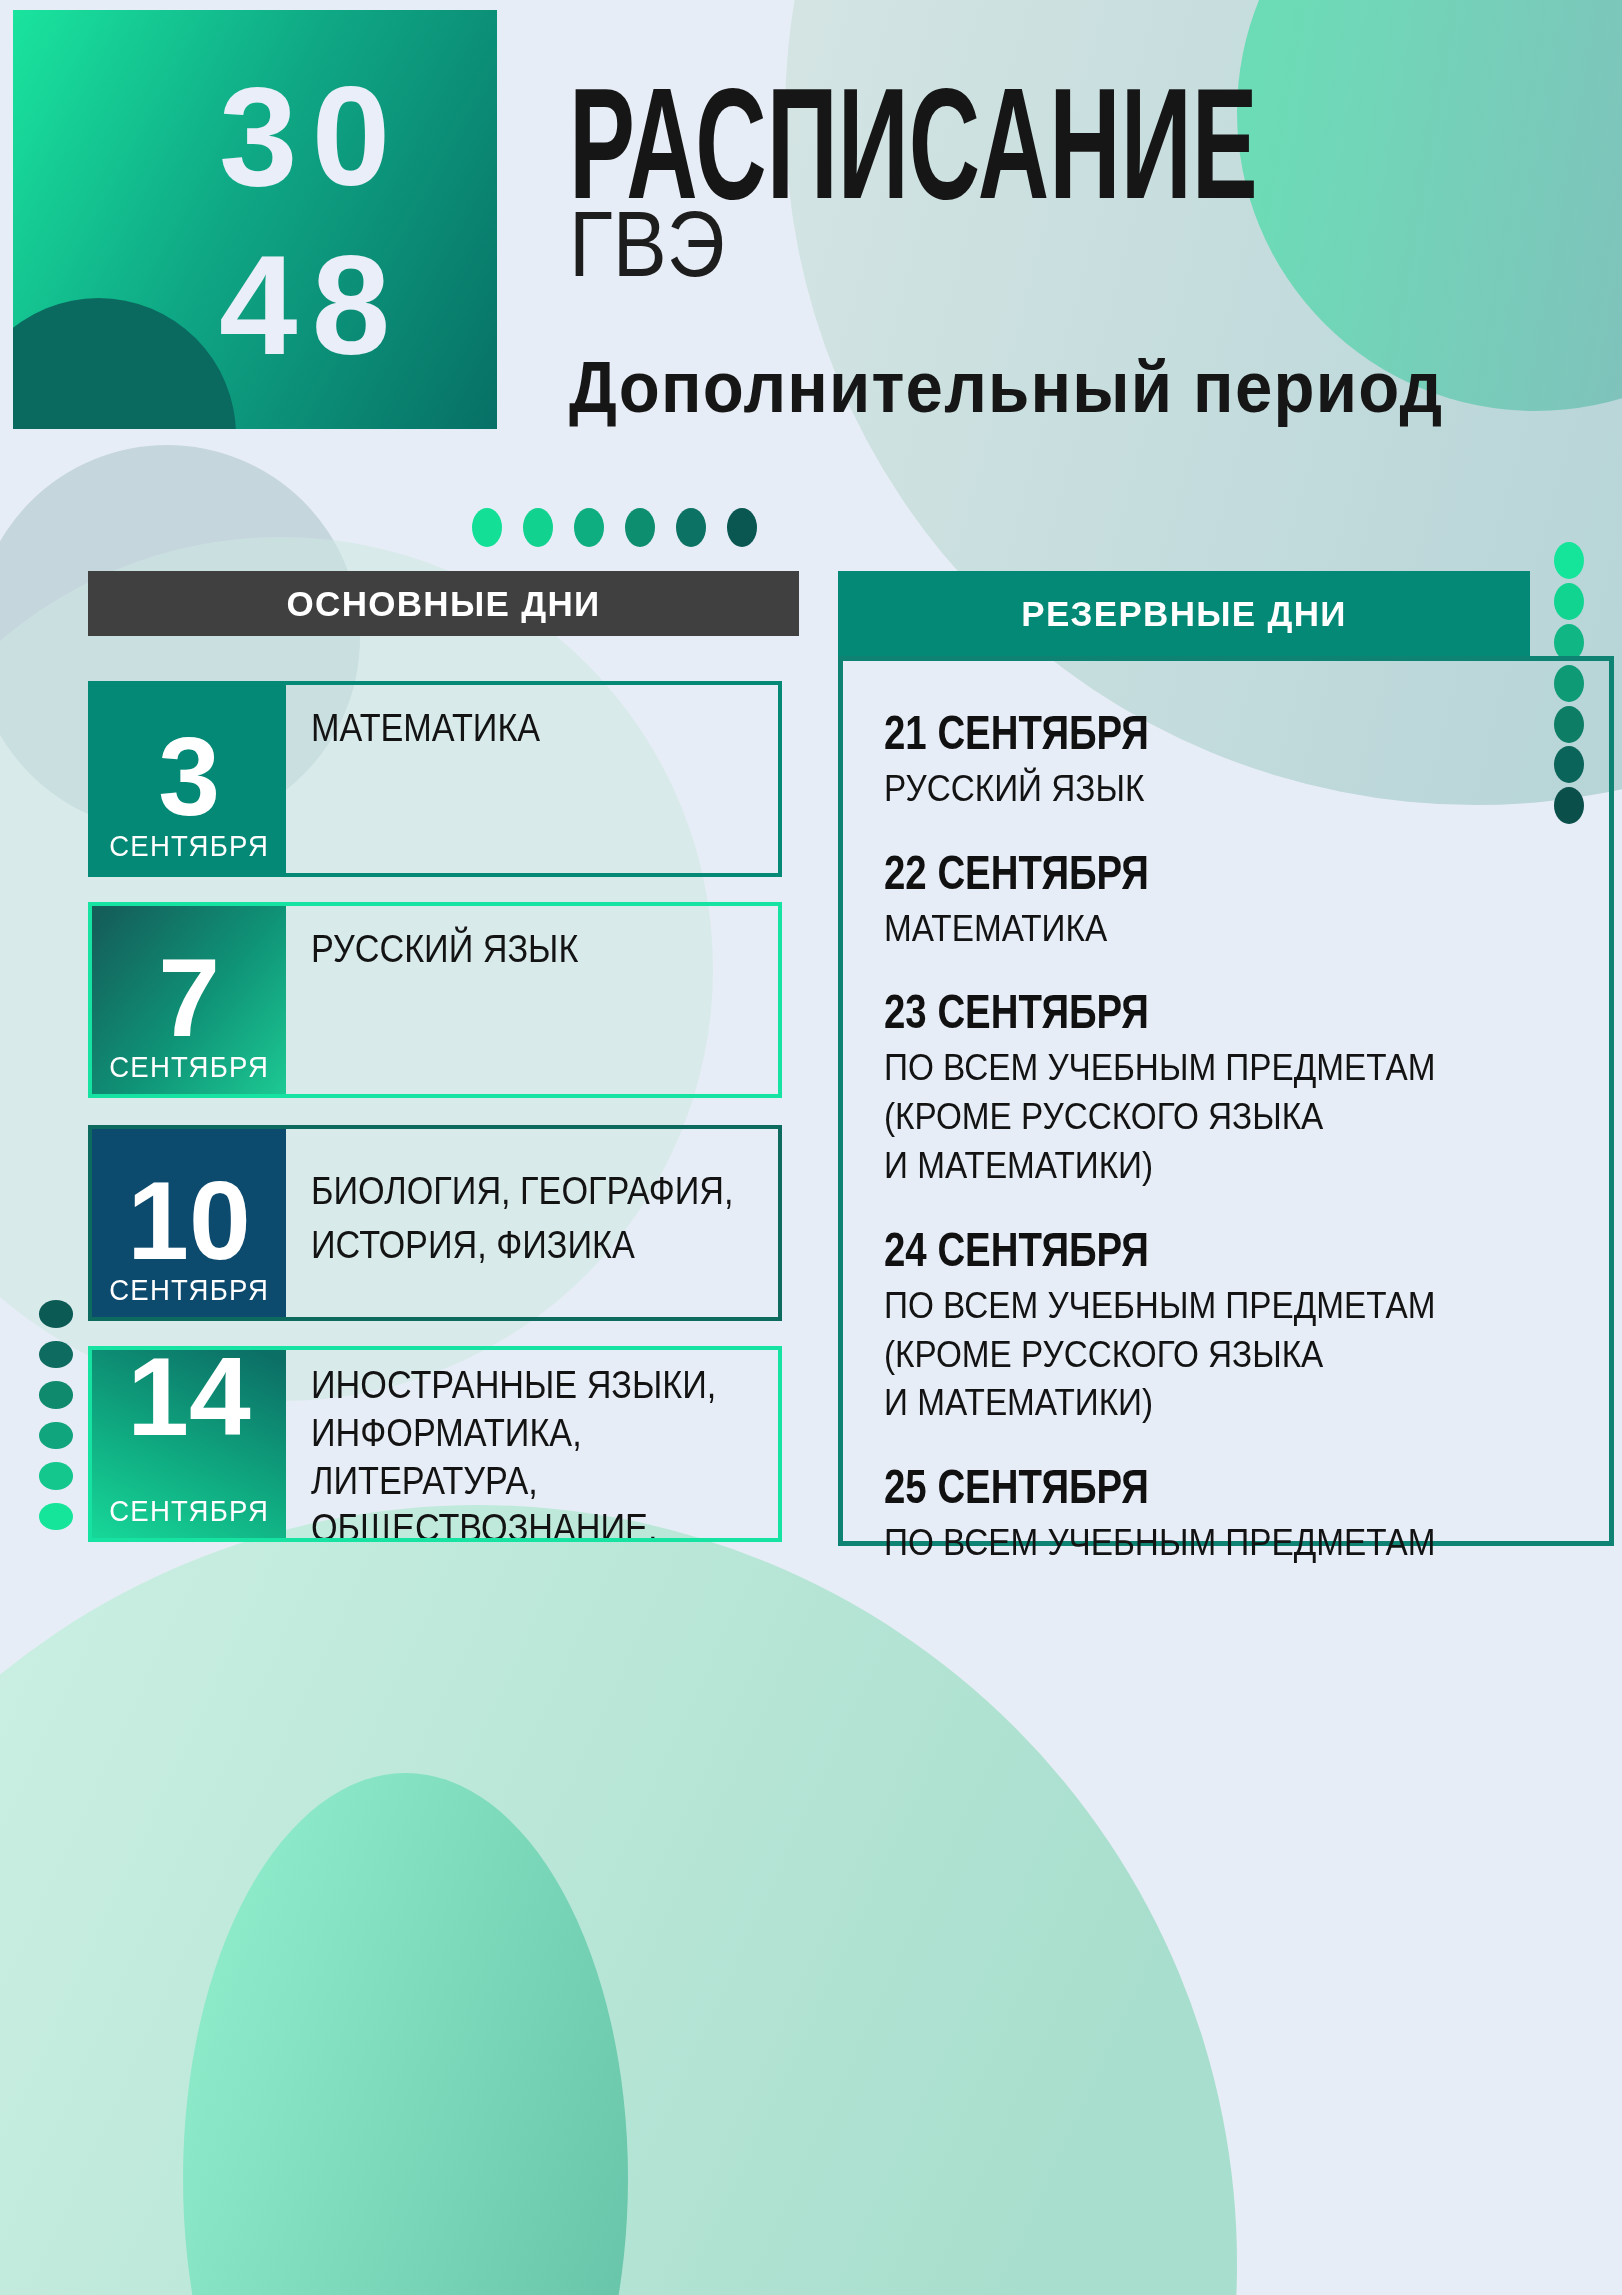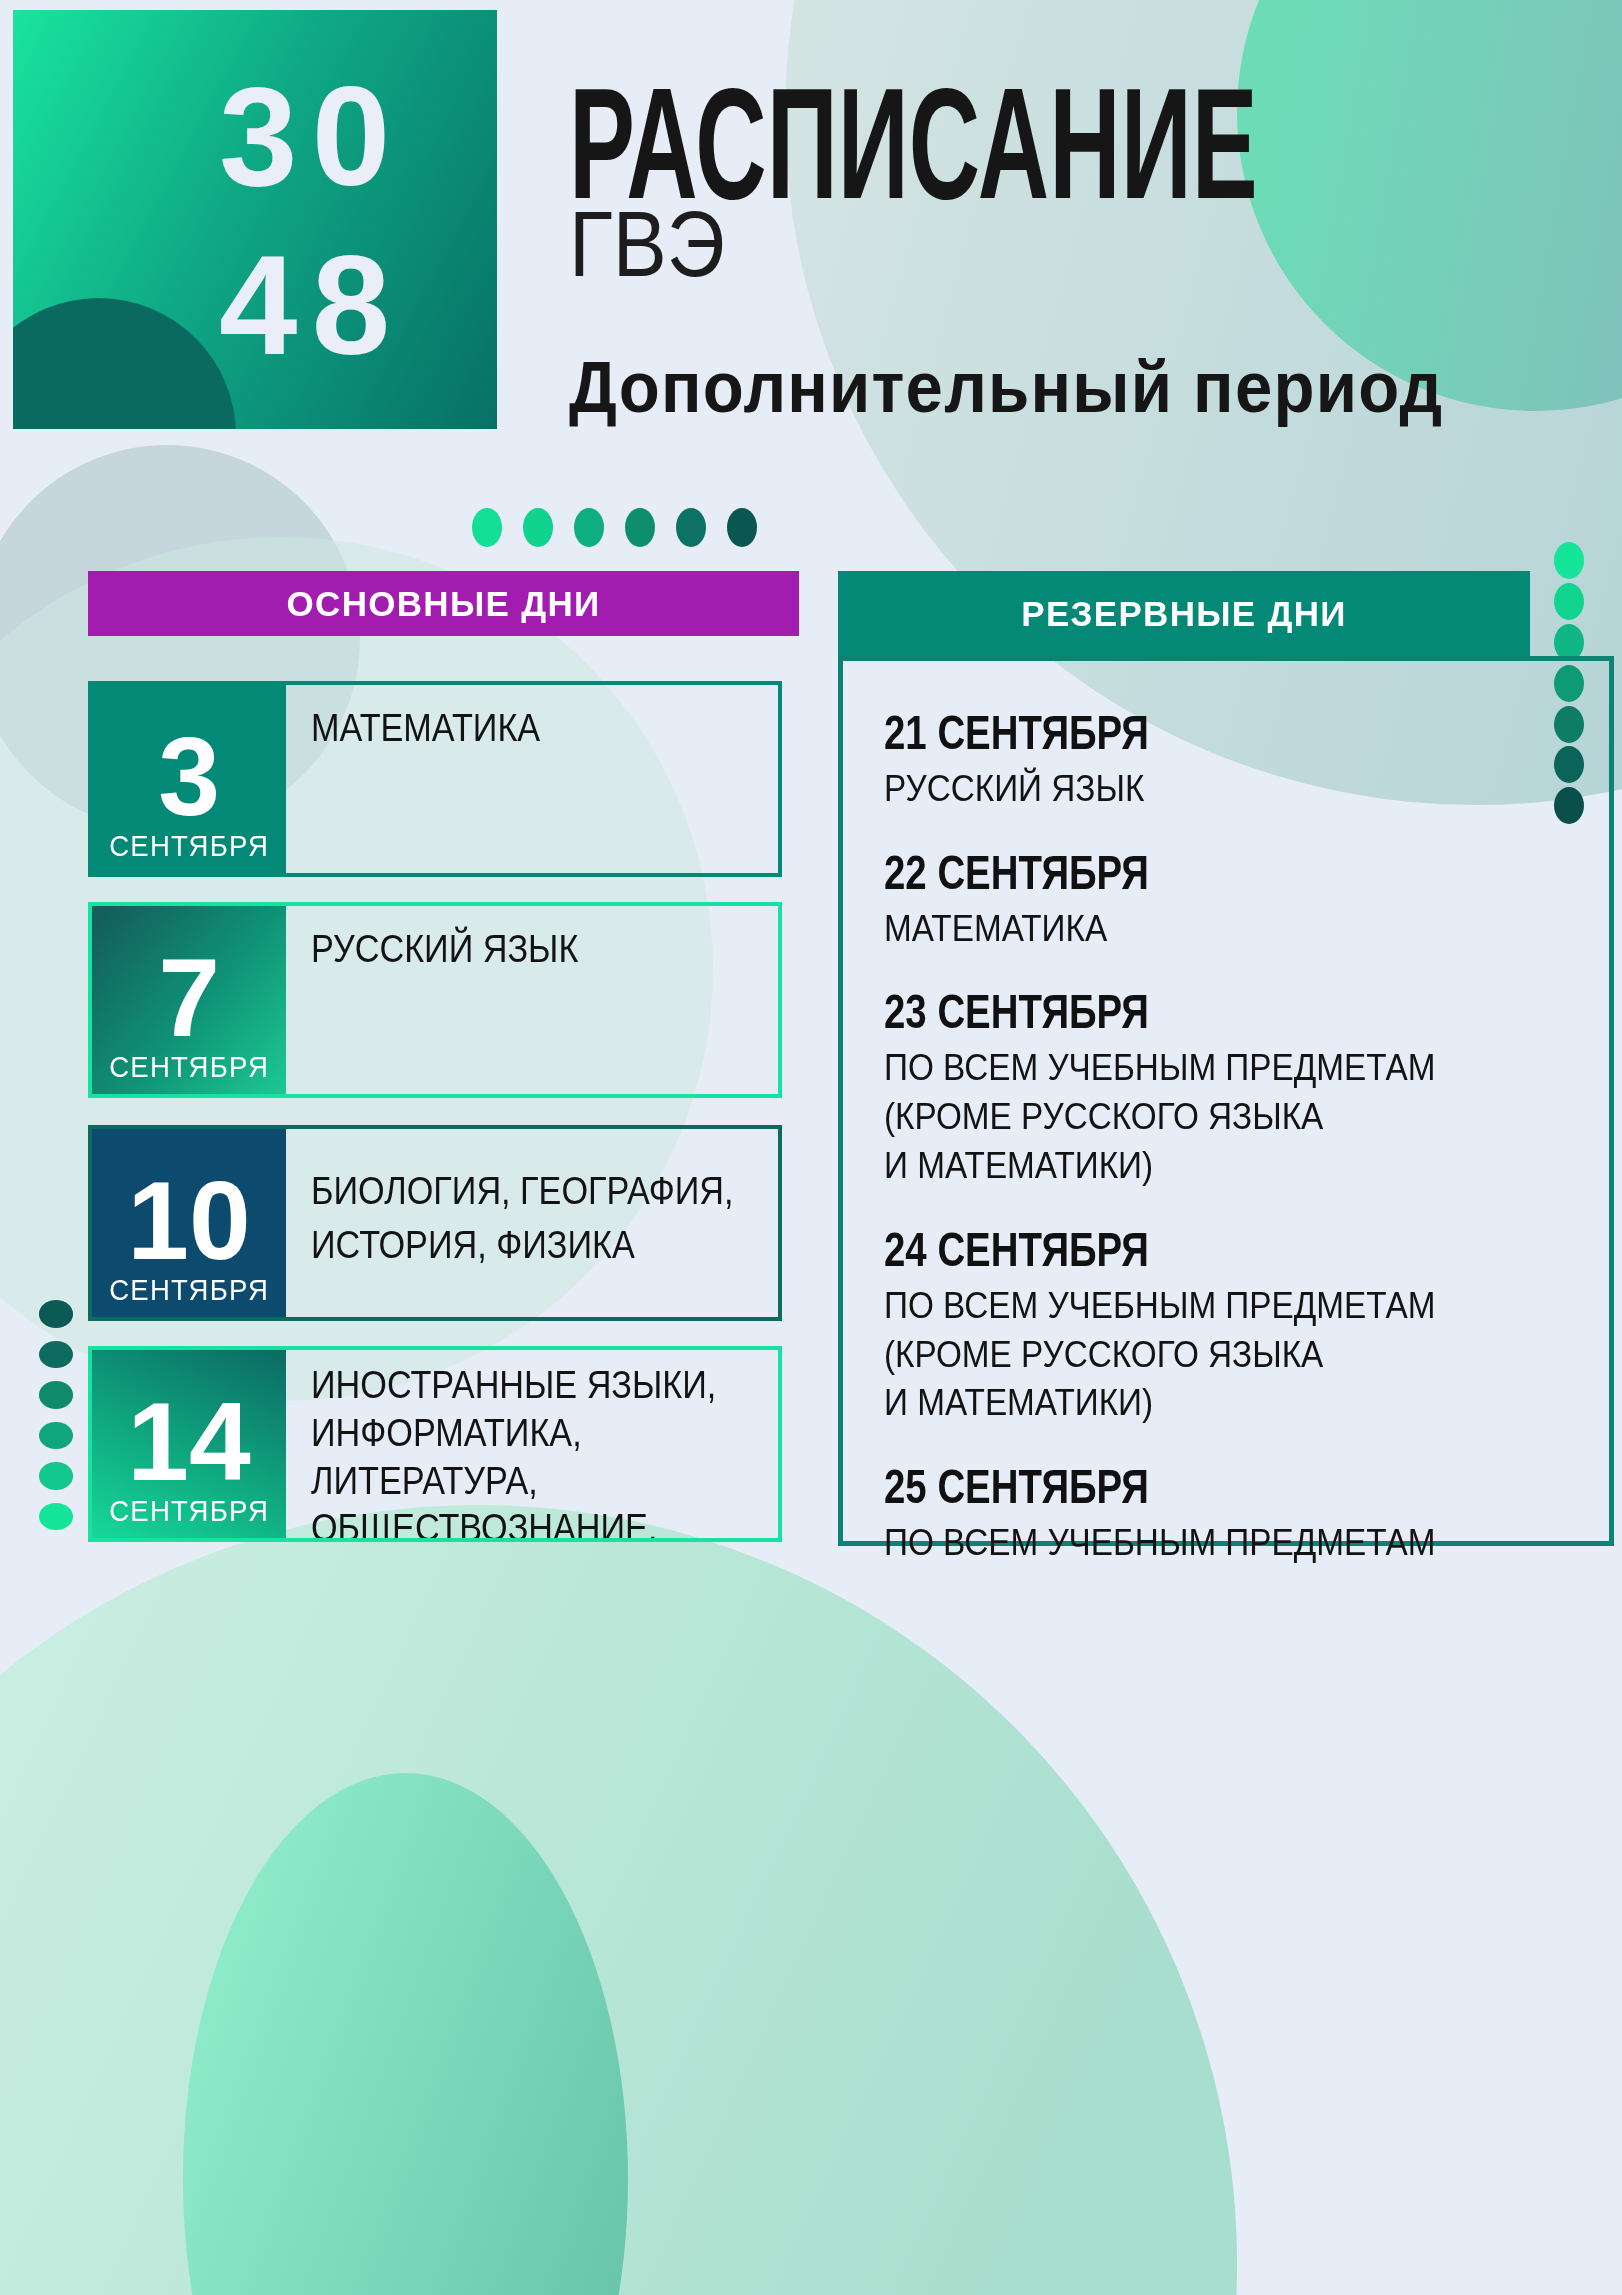--- a/index.html
+++ b/index.html
@@ -31,21 +31,21 @@
   .period{position:absolute;left:569px;top:350px;font-size:73px;font-weight:700;line-height:1;
     letter-spacing:1.3px;color:#161616;transform:scaleX(0.92);transform-origin:left top;white-space:nowrap;}
 
   .dots-row{position:absolute;left:472px;top:508px;display:flex;gap:21px;}
   .dots-row .dot{width:30px;height:39px;border-radius:50%;}
   .dots-left{position:absolute;left:39px;top:1300px;display:flex;flex-direction:column;gap:13px;}
   .dots-left .dot{width:34px;height:27.5px;border-radius:50%;}
   .dots-right{position:absolute;left:1554px;top:542px;display:flex;flex-direction:column;gap:3.9px;}
   .dots-right .dot{width:30px;height:37px;border-radius:50%;}
 
-  .main-header{position:absolute;left:88px;top:571px;width:711px;height:65px;background:#a21caf;
+  .main-header{position:absolute;left:88px;top:571px;width:711px;height:65px;background:#404040;
     display:flex;align-items:center;justify-content:center;color:#fff;font-size:35px;font-weight:700;
     letter-spacing:1.3px;}
   .reserve-header{position:absolute;left:838px;top:571px;width:692px;height:85px;background:#048976;
     display:flex;align-items:center;justify-content:center;color:#fff;font-size:35px;font-weight:700;
     letter-spacing:1.3px;box-sizing:border-box;}
 
   .cards{position:absolute;left:88px;top:681px;width:694px;height:864px;}
   .cards > div:nth-of-type(1){top:0;}
   .cards > div:nth-of-type(2){top:221px;}
   .cards > div:nth-of-type(3){top:444px;}
@@ -58,21 +58,21 @@
   .card-month{font-size:29px;letter-spacing:1.3px;margin-top:2.6px;transform:scaleX(0.95);}
   .card-box{flex:1;padding:17px 3.9px 9.2px 25px;overflow:hidden;}
   .card-subjects{font-size:38px;line-height:1.42;white-space:pre-line;color:#131313;
     transform:scaleX(0.9);transform-origin:left top;width:111%;}
   .cards > div:nth-of-type(3) .card-box{padding-top:36px;}
   .cards > div:nth-of-type(4) .card-box{padding-top:11.8px;}
   .cards > div:nth-of-type(4) .card-subjects{line-height:1.26;}
   .v-teal{--bc:#048976;} .v-teal .card-date{background:#048976;}
   .v-mint{--bc:#16e3a1;} .v-mint .card-date{background:linear-gradient(130deg,#145f5a 5%,#0f9377 55%,#1dc993 100%);}
   .v-dark{--bc:#0d6a5f;} .v-dark .card-date{background:#0c4a6e;}
-  .v-mint2{--bc:#16e3a1;} .v-mint2 .card-date{background:linear-gradient(205deg,#0c6f66 5%,#0fa77f 55%,#17d898 100%);}
+  .v-mint2{--bc:#16e3a1;} .v-mint2 .card-date{background:linear-gradient(205deg,#0c6f66 5%,#0fa77f 55%,#17d898 100%);gap:45px;}
 
   .panel{position:absolute;left:838px;top:656px;width:776px;height:890px;border:5.2px solid #0e8273;
     box-sizing:border-box;padding:47px 26px 0 41px;background:transparent;}
   .entry{margin-bottom:34px;}
   .entry-date{font-size:48px;font-weight:700;line-height:1.05;color:#111;
     transform:scaleX(0.8);transform-origin:left top;white-space:nowrap;}
   .entry-subjects{font-size:37px;line-height:1.32;margin-top:6.5px;color:#131313;white-space:pre-line;
     transform:scaleX(0.9);transform-origin:left top;width:111%;}
 </style>
 </head>

